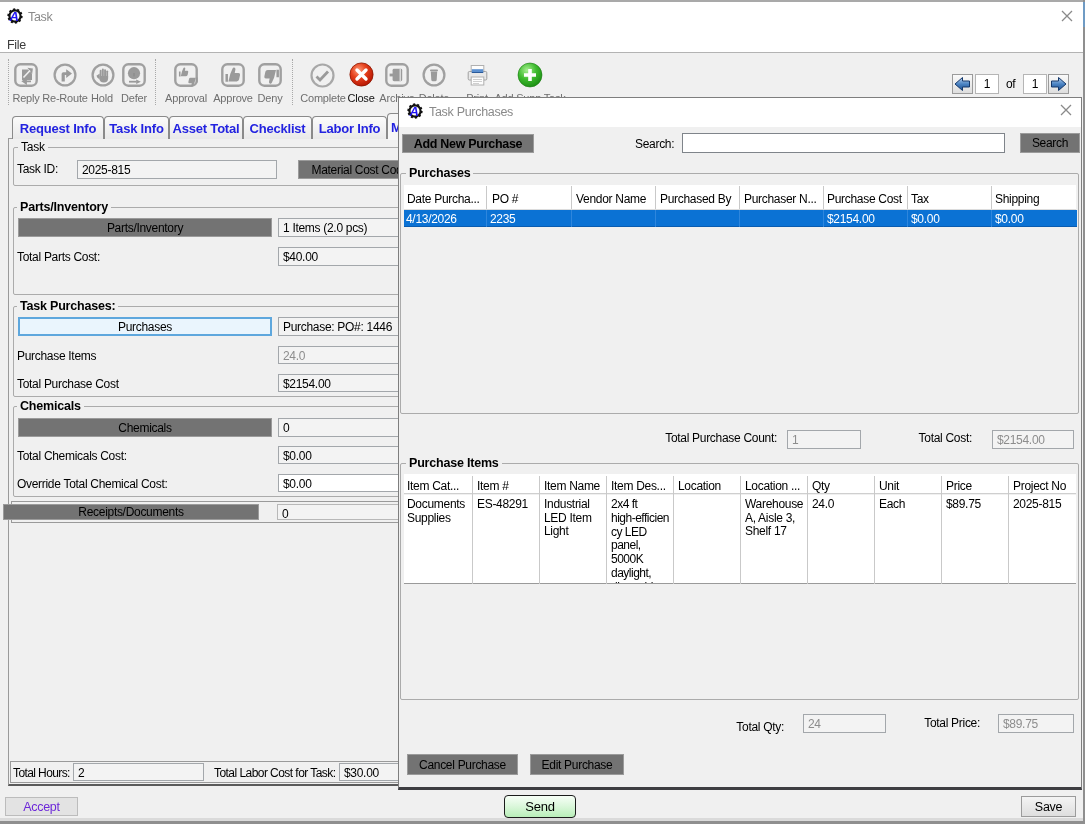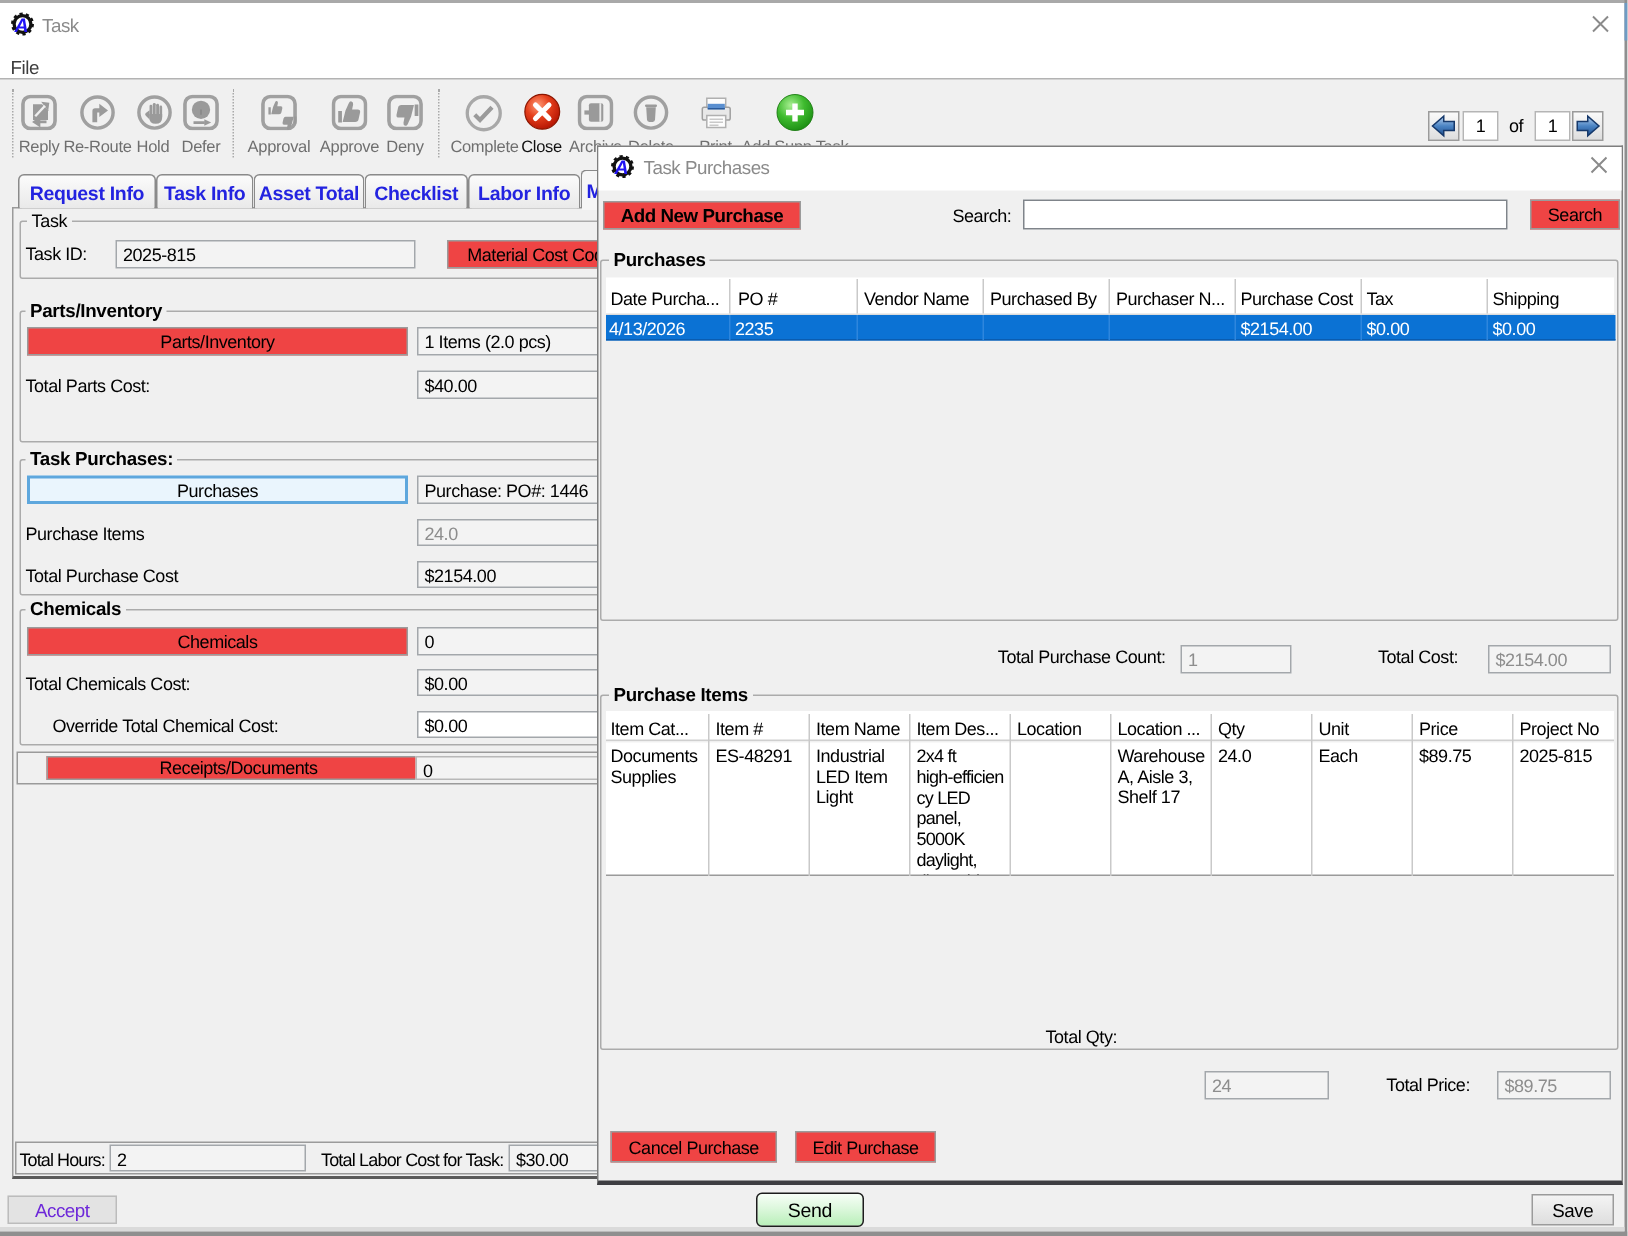--- a/index.html
+++ b/index.html
@@ -1,19 +1,19 @@
 <!DOCTYPE html>
 <html><head><meta charset="utf-8"><style>
 *{margin:0;padding:0;box-sizing:border-box}
 html,body{width:1085px;height:824px;overflow:hidden}
 body{position:relative;background:#f0f0f0;font-family:"Liberation Sans",sans-serif;-webkit-font-smoothing:antialiased}
 .a{position:absolute}
 .lbl{position:absolute;font-size:12px;letter-spacing:-.3px;white-space:nowrap;color:#000}
 .fld{position:absolute;border:1px solid #a3a7ab;background:#f3f3f3;font-size:12px;letter-spacing:-.3px;padding:2px 0 0 4px;white-space:nowrap;overflow:hidden;color:#000}
-.btn{position:absolute;border:1px solid #9b9b9b;background:#ef4444;font-size:12px;letter-spacing:-.3px;display:flex;align-items:center;justify-content:center;white-space:nowrap;color:#000}
+.btn{position:absolute;border:1px solid #9b9b9b;background:#737373;font-size:12px;letter-spacing:-.3px;display:flex;align-items:center;justify-content:center;white-space:nowrap;color:#000}
 .grp{position:absolute;border:1px solid #ababab;border-radius:2px}
 .glab{position:absolute;font-size:12.5px;font-weight:bold;letter-spacing:-.2px;background:#f0f0f0;padding:0 3px;white-space:nowrap;color:#000}
 .tlab{position:absolute;font-size:11px;letter-spacing:-.2px;color:#6f6f6f;text-align:center;white-space:nowrap}
 .sep{position:absolute;width:1px;border-left:1px dotted #a9a9a9;top:59px;height:46px}
 .hdrcell{position:absolute;font-size:12px;letter-spacing:-.3px;color:#000;white-space:nowrap;overflow:hidden}
 .vline{position:absolute;width:1px;background:#c9c9c9}
 </style></head>
 <body>
 
 <div class="a" style="left:0;top:0;width:1085px;height:2px;background:#a9a9a9"></div>
@@ -192,25 +192,25 @@
 <div class="fld" style="left:278px;top:346px;width:148px;height:18px;color:#8d8d8d">24.0</div>
 <div class="lbl" style="left:17px;top:377px">Total Purchase Cost</div>
 <div class="fld" style="left:278px;top:374px;width:148px;height:18px">$2154.00</div>
 
 <div class="grp" style="left:13px;top:406px;width:390px;height:91px"></div>
 <div class="glab" style="left:17px;top:399px">Chemicals</div>
 <div class="btn" style="left:18px;top:418px;width:254px;height:19px">Chemicals</div>
 <div class="fld" style="left:278px;top:418px;width:148px;height:19px">0</div>
 <div class="lbl" style="left:17px;top:449px">Total Chemicals Cost:</div>
 <div class="fld" style="left:278px;top:446px;width:148px;height:18px">$0.00</div>
-<div class="lbl" style="left:35px;top:477px">Override Total Chemical Cost:</div>
+<div class="lbl" style="left:17px;top:477px">Override Total Chemical Cost:</div>
 <div class="fld" style="left:278px;top:474px;width:148px;height:18px;background:#fff">$0.00</div>
 
 <div class="a" style="left:11px;top:501px;width:400px;height:22px;border:1px solid #9a9a9a"></div>
-<div class="btn" style="left:31px;top:504px;width:256px;height:16px">Receipts/Documents</div>
+<div class="btn" style="left:3px;top:504px;width:256px;height:16px">Receipts/Documents</div>
 <div class="fld" style="left:277px;top:504px;width:131px;height:16px;border-color:#b8b8b8">0</div>
 
 <div class="a" style="left:10px;top:761px;width:400px;height:22px;border:1px solid #9a9a9a"></div>
 <div class="lbl" style="left:13px;top:766px;letter-spacing:-.6px">Total Hours:</div>
 <div class="fld" style="left:73px;top:763px;width:131px;height:18px">2</div>
 <div class="lbl" style="left:214px;top:766px;letter-spacing:-.55px">Total Labor Cost for Task:</div>
 <div class="fld" style="left:339px;top:763px;width:70px;height:18px">$30.00</div>
 
 <div class="btn" style="left:5px;top:797px;width:73px;height:19px;border-color:#bcbcbc;background:#e3e3e3;color:#6d28d9;font-size:12.5px">Accept</div>
 <div class="a" style="left:504px;top:795px;width:72px;height:23px;border:1.6px solid #1c1c1c;border-radius:4px;background:linear-gradient(#f7fff7,#ddf8dd 45%,#b9efb9);display:flex;align-items:center;justify-content:center;font-size:13px;letter-spacing:-.2px">Send</div>
@@ -295,19 +295,19 @@
 <div class="hdrcell" style="left:407px;top:498px;width:62px;line-height:13.5px;white-space:normal;height:85px">Documents Supplies</div>
 <div class="hdrcell" style="left:477px;top:498px;width:60px;line-height:13.5px">ES-48291</div>
 <div class="hdrcell" style="left:544px;top:498px;width:60px;line-height:13.5px;white-space:normal;height:85px">Industrial LED Item Light</div>
 <div class="hdrcell" style="left:611px;top:498px;width:62px;line-height:13.8px;white-space:normal;height:85px;overflow:hidden;letter-spacing:-.5px">2x4 ft<br>high-efficien<br>cy LED<br>panel,<br>5000K<br>daylight,<br>dimmable</div>
 <div class="hdrcell" style="left:745px;top:498px;width:60px;line-height:13.5px;white-space:normal;height:85px">Warehouse A, Aisle 3, Shelf 17</div>
 <div class="hdrcell" style="left:812px;top:498px;width:60px;line-height:13.5px">24.0</div>
 <div class="hdrcell" style="left:879px;top:498px;width:60px;line-height:13.5px">Each</div>
 <div class="hdrcell" style="left:946px;top:498px;width:60px;line-height:13.5px">$89.75</div>
 <div class="hdrcell" style="left:1013px;top:498px;width:60px;line-height:13.5px">2025-815</div>
 
-<div class="lbl" style="left:697px;top:684px;width:87px;">Total Qty:</div>
+<div class="lbl" style="left:697px;top:720px;width:87px;text-align:right">Total Qty:</div>
 <div class="fld" style="left:803px;top:714px;width:83px;height:19px;color:#8d8d8d">24</div>
 <div class="lbl" style="left:893px;top:716px;width:87px;text-align:right">Total Price:</div>
 <div class="fld" style="left:998px;top:714px;width:76px;height:19px;color:#8d8d8d">$89.75</div>
 
 <div class="btn" style="left:407px;top:754px;width:111px;height:21px">Cancel Purchase</div>
 <div class="btn" style="left:530px;top:754px;width:94px;height:21px">Edit Purchase</div>
 
 </body></html>

